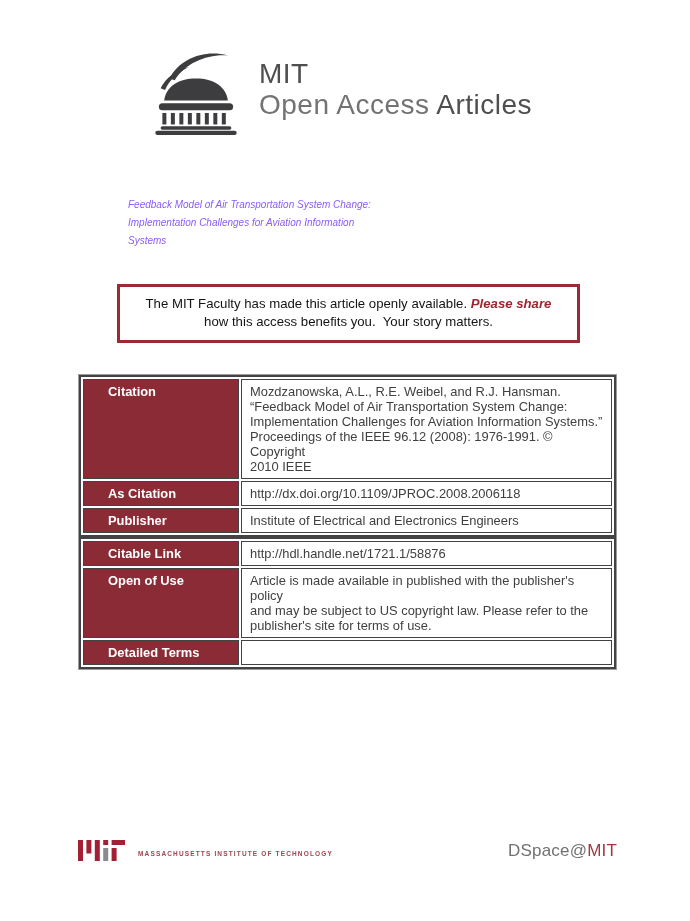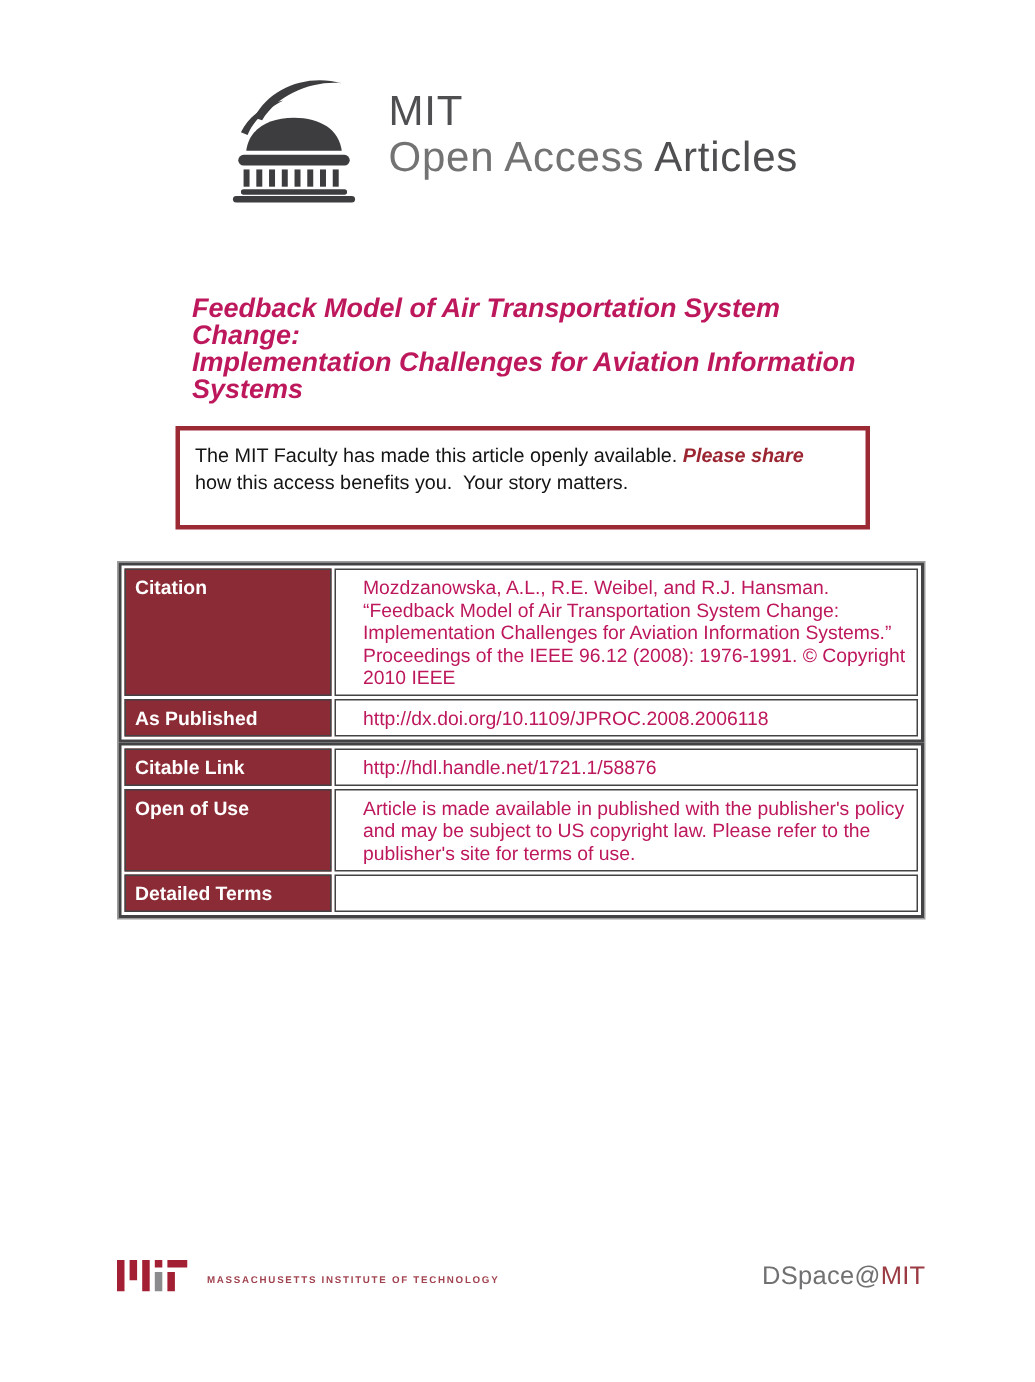--- a/index.html
+++ b/index.html
@@ -8,36 +8,36 @@
     font-family:"Liberation Sans",sans-serif;overflow:hidden;
   }
   
   .logo-row{position:absolute;left:150px;top:51px;display:flex;align-items:flex-start;}
   .logo-art{flex:0 0 auto;}
   .logo-text{margin-left:17px;padding-top:7px;font-size:28px;line-height:31px;
     color:#4f4f52;letter-spacing:.5px;font-weight:400;}
   .logo-text .oa{color:#737373;}
   
   .doc-title{position:absolute;left:128px;top:196px;width:460px;
-    font-size:18px;font-weight:bold;font-style:italic;color:#be185d;
+    font-size:10px;font-weight:normal;font-style:italic;color:#8b5cf6;
     line-height:18px;white-space:pre-line;}
   
   .notice{position:absolute;left:117px;top:284px;width:437px;
-    border:3px solid #9b2a34;padding:8px 10px 20px 10px;
-    font-size:13.2px;line-height:17.5px;color:#141414;white-space:pre-line;}
+    border:3px solid #9b2a34;padding:8px 10px 10px 10px;
+    font-size:13.2px;line-height:17.5px;color:#141414;white-space:pre-line;text-align:center;}
   .notice .share{color:#9b2631;font-weight:bold;font-style:italic;}
   
   .table-wrap{position:absolute;left:78px;top:374px;width:537px;
     border:1px solid #9c9c9c;background:#ffffff;}
   .rec-table{width:100%;border-collapse:separate;border-spacing:2px;
     border:2px solid #434345;table-layout:fixed;}
   .rec-table td{border:1px solid #434345;font-size:12.9px;vertical-align:top;}
   td.lbl{width:126px;background:#8b2b35;color:#ffffff;font-weight:bold;
-    padding:4px 4px 4px 6px;line-height:15px;}
-  td.val{padding:4px 6px 4px 18px;color:#be185d;line-height:15px;white-space:pre-line;}
+    padding:4px 4px 4px 24px;line-height:15px;}
+  td.val{padding:4px 6px 4px 8px;color:#404040;line-height:15px;white-space:pre-line;}
   
   .footer{position:absolute;left:78px;top:840px;width:539px;
     display:flex;justify-content:space-between;align-items:center;}
   .mit-lockup{display:flex;align-items:flex-end;}
   .institute{margin-left:13px;padding-bottom:4px;font-size:6.5px;
     letter-spacing:1.15px;color:#a24350;font-weight:bold;}
   .dspace{font-size:17px;color:#717174;letter-spacing:.2px;margin-left:19px;}
   .dspace .red{color:#9a3a42;}
 </style>
 </head>
@@ -81,22 +81,26 @@
     <tbody>
         <tr>
       <td class="lbl">Citation</td>
       <td class="val">Mozdzanowska, A.L., R.E. Weibel, and R.J. Hansman.
 “Feedback Model of Air Transportation System Change:
 Implementation Challenges for Aviation Information Systems.”
 Proceedings of the IEEE 96.12 (2008): 1976-1991. © Copyright
 2010 IEEE</td>
     </tr>
     <tr>
-      <td class="lbl">As Published</td>
+      <td class="lbl">As Citation</td>
       <td class="val">http://dx.doi.org/10.1109/JPROC.2008.2006118</td>
+    </tr>
+    <tr>
+      <td class="lbl">Publisher</td>
+      <td class="val">Institute of Electrical and Electronics Engineers</td>
     </tr>
   </tbody>
     </table>
 
   <table class="rec-table">
     <tbody>
     <tr>
       <td class="lbl">Citable Link</td>
       <td class="val">http://hdl.handle.net/1721.1/58876</td>
     </tr>

